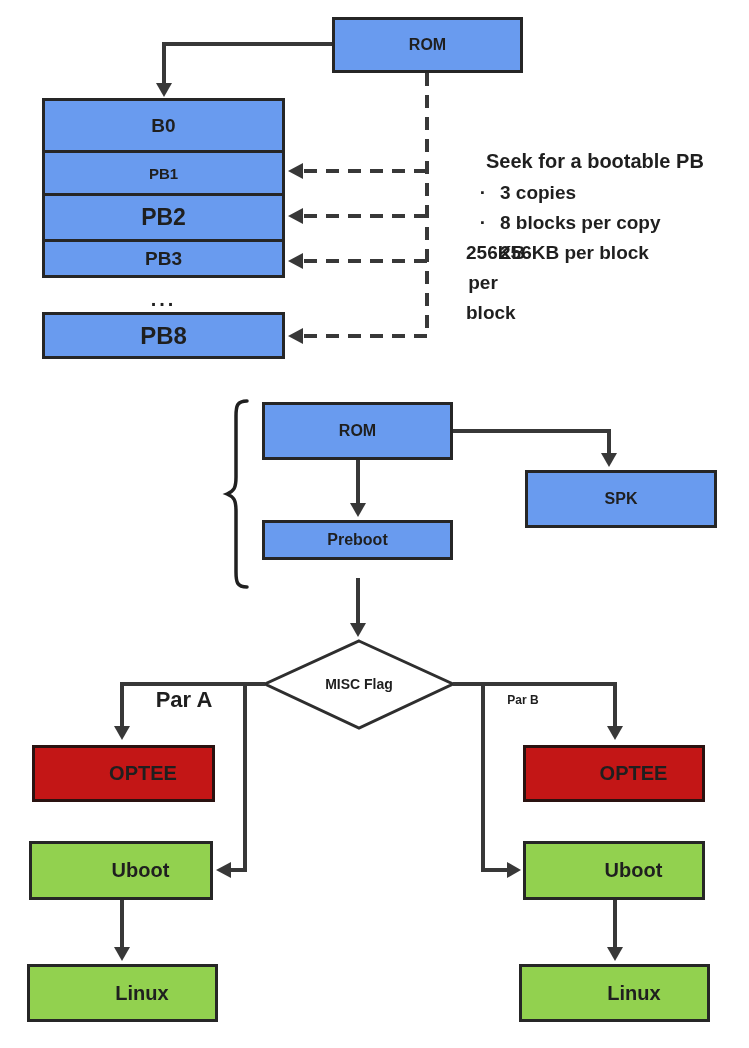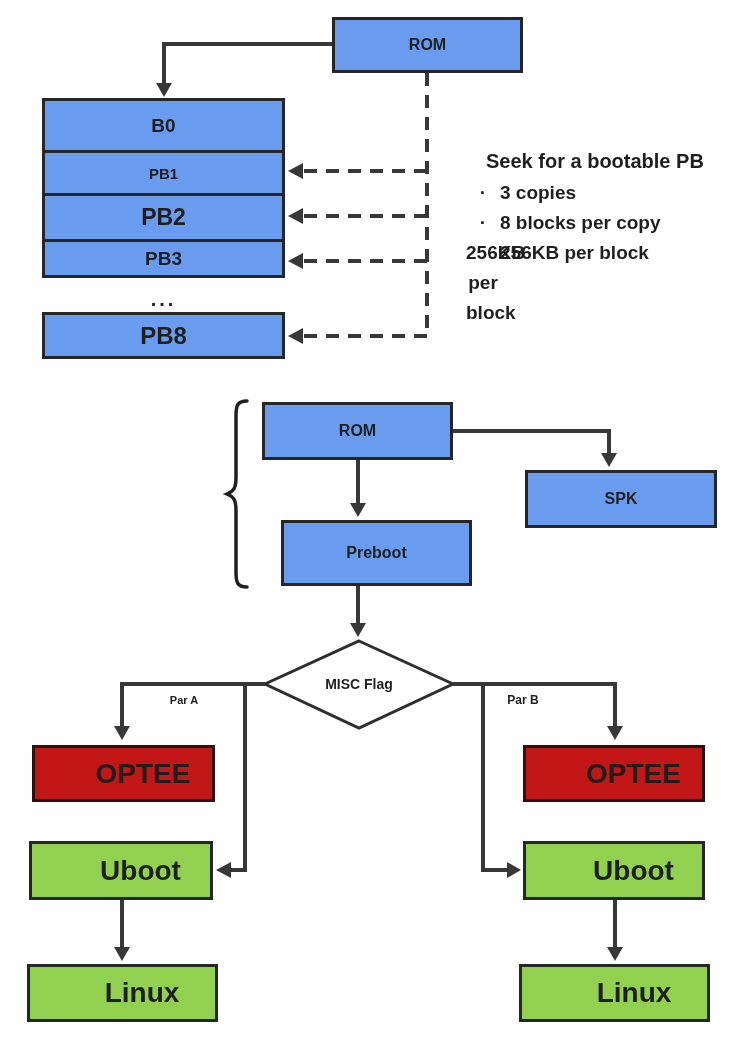--- a/index.html
+++ b/index.html
@@ -9,21 +9,21 @@
   .ln{fill:none;stroke:var(--c-line,#383838);stroke-width:4;}
   .dash{stroke-dasharray:13 9;}
   .ah{fill:var(--c-line,#383838);stroke:none;}
   .diamond{fill:#ffffff;stroke:#2e2e2e;stroke-width:3;}
   .brace{fill:none;stroke:#202020;stroke-width:3.5;stroke-linecap:round;}
   .box{position:absolute;box-sizing:border-box;display:flex;align-items:center;justify-content:center;
        font-weight:700;color:var(--c-text,#1f1f1f);border:3px solid var(--c-border,#262626);font-size:16px;}
   .blue{background:var(--c-blue,#699bef);}
   .red{background:var(--c-red,#c31616);border-color:#2a1210;}
   .green{background:var(--c-green,#92d14f);}
-  .big{font-size:28px;padding-left:39px;}
+  .big{font-size:20px;padding-left:39px;}
   .lbl{position:absolute;font-weight:700;color:var(--c-text,#1f1f1f);display:flex;align-items:center;justify-content:center;}
   .note{position:absolute;left:466px;top:148px;width:280px;color:var(--c-text,#1f1f1f);font-weight:700;}
   .note-title{font-size:20px;line-height:26px;margin-left:20px;}
   .note ul{list-style:none;margin:4px 0 0 0;padding:0;}
   .note li{font-size:19px;line-height:30px;display:flex;}
   .note li .dot{width:34px;text-align:center;font-size:19px;}
   .ellipsis{font-size:20px;letter-spacing:3px;}
 </style>
 </head>
 <body>
@@ -95,24 +95,24 @@
       </li>
       <li>
         <span class="dot">256KB per block</span>
         <span>256KB per block</span>
       </li>
     </ul>
   </div>
 
   <div class="box blue" style="left:262px;top:402px;width:191px;height:58px;">ROM</div>
   <div class="box blue" style="left:513px;top:470px;width:192px;height:58px;margin-left:12px;">SPK</div>
-  <div class="box blue" style="left:262px;top:520px;width:191px;height:66px;margin-left:19px;">Preboot</div>
+  <div class="box blue" style="left:262px;top:520px;width:191px;height:40px;">Preboot</div>
 
   <div class="lbl" style="left:289px;top:674px;width:140px;height:20px;font-size:14px;">MISC Flag</div>
-  <div class="lbl" style="left:149px;top:691px;width:70px;height:18px;font-size:11px;">Par A</div>
+  <div class="lbl" style="left:149px;top:691px;width:70px;height:18px;font-size:22px;">Par A</div>
   <div class="lbl" style="left:488px;top:691px;width:70px;height:18px;font-size:12px;">Par B</div>
 
   <div class="box red big" style="left:32px;top:745px;width:183px;height:57px;">OPTEE</div>
   <div class="box green big" style="left:29px;top:841px;width:184px;height:59px;">Uboot</div>
   <div class="box green big" style="left:27px;top:964px;width:191px;height:58px;">Linux</div>
 
   <div class="box red big" style="left:523px;top:745px;width:182px;height:57px;">OPTEE</div>
   <div class="box green big" style="left:523px;top:841px;width:182px;height:59px;">Uboot</div>
   <div class="box green big" style="left:519px;top:964px;width:191px;height:58px;">Linux</div>
 

